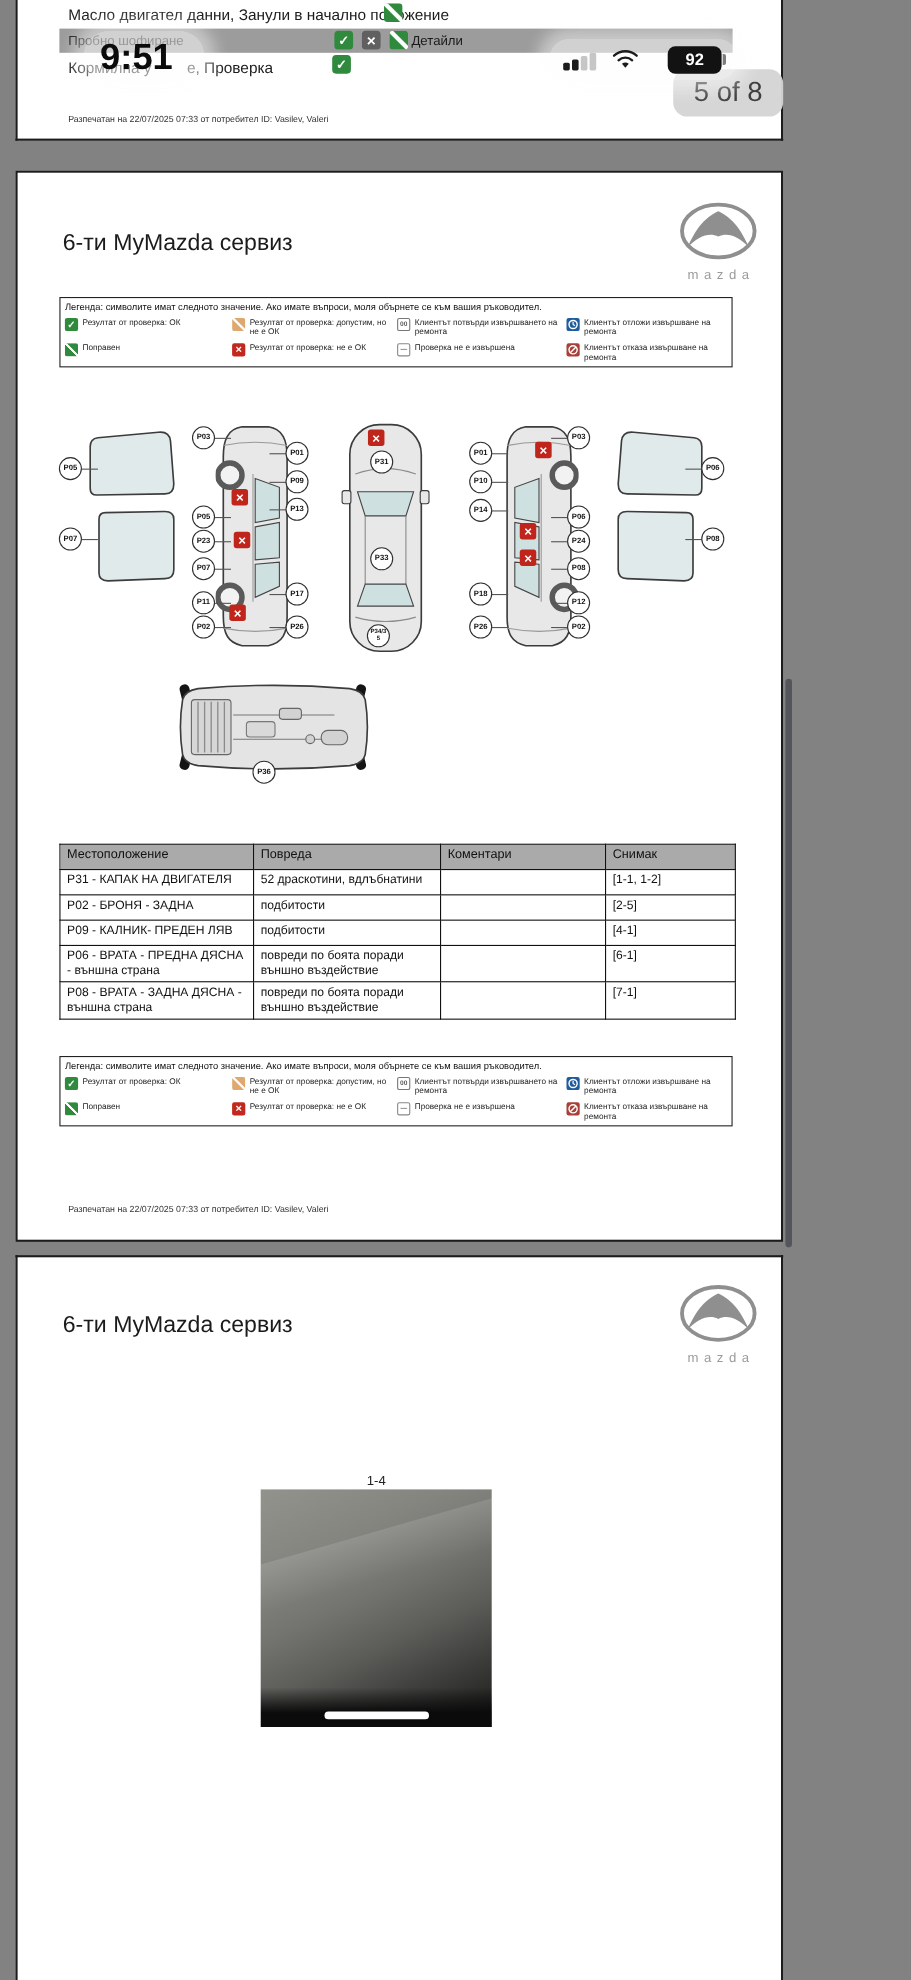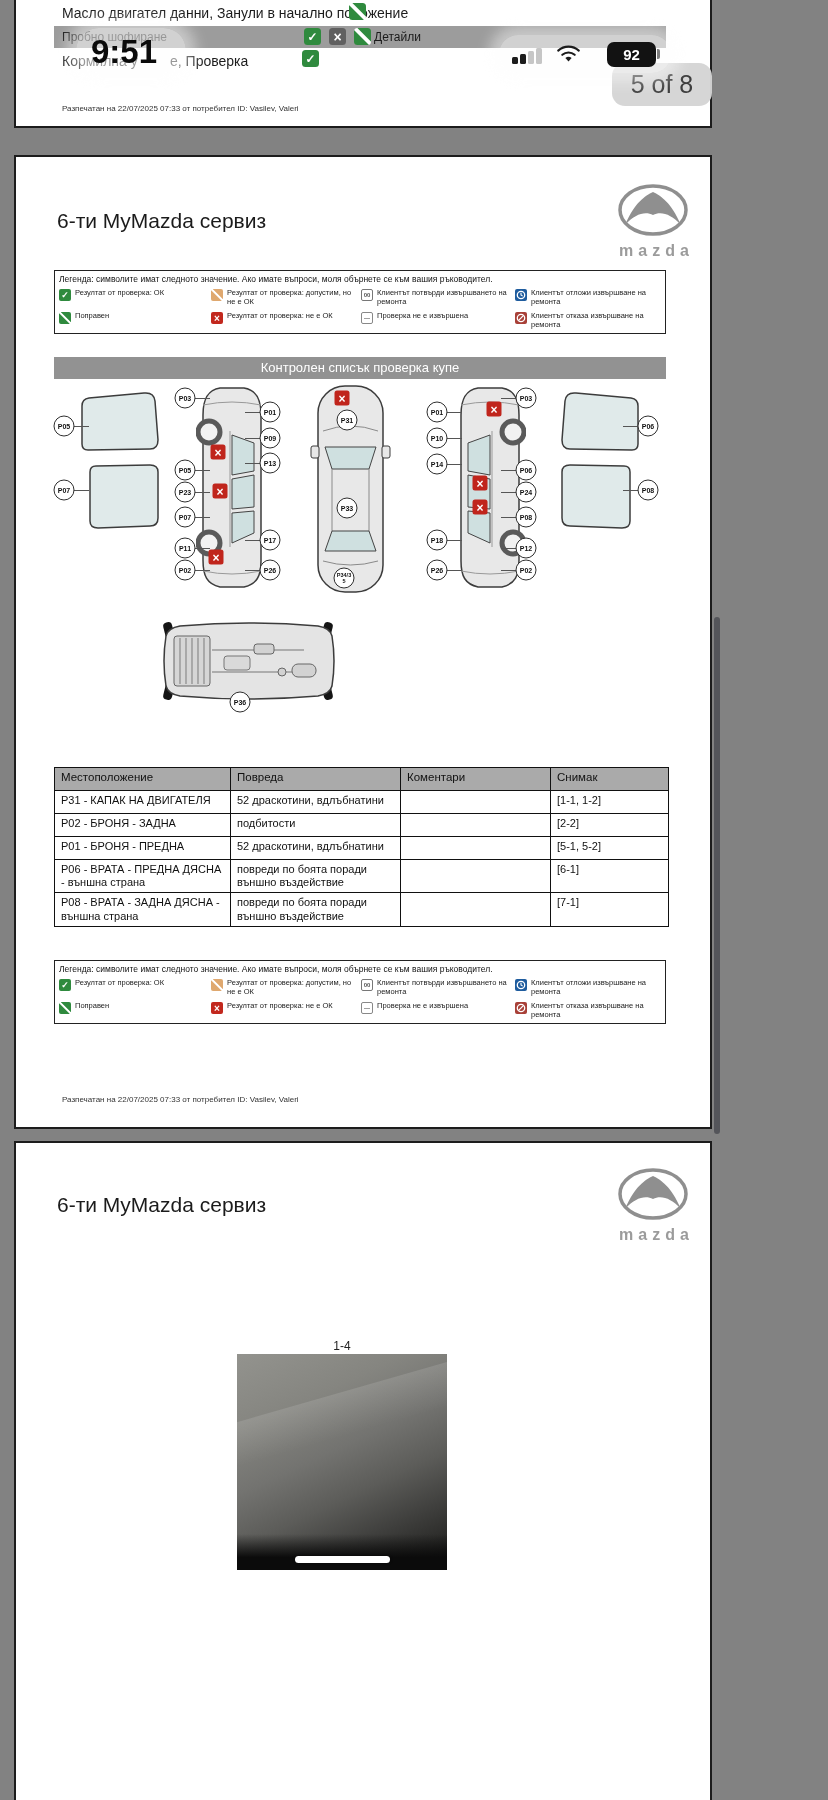--- a/index.html
+++ b/index.html
@@ -23,21 +23,21 @@
   .gr-details{position:absolute;left:320px;top:4px;font-size:12px}
   .ck{position:absolute;width:17px;height:17px;border-radius:3.5px}
   .ck::after{display:flex;align-items:center;justify-content:center;width:100%;height:100%;color:#fff;font-weight:700;content:""}
   .ck-check{background:#2f8a3e}.ck-check::after{content:"✓";font-size:12px}
   .ck-x{background:#606060}.ck-x::after{content:"×";font-size:14px}
   .ck-repair{background:#2f8a3e;background-image:linear-gradient(45deg,transparent 42%,#fff 46%,#fff 58%,transparent 62%)}
   .pfooter{position:absolute;left:46px;font-size:8px;color:#333}
 
   
   .mazda-logo{position:absolute;left:598px;top:26px;width:78px;text-align:center}
-  .mazda-word{font-size:16px;font-weight:700;letter-spacing:5px;padding-left:5px;color:#9b9b9b;margin-top:1px}
+  .mazda-word{font-size:12px;font-weight:400;letter-spacing:5px;padding-left:5px;color:#9b9b9b;margin-top:1px}
   .ptitle{position:absolute;left:41px;top:52px;margin:0;font-size:21px;font-weight:400;color:#1b1b1b}
   .page4 .ptitle{top:50px}
   .page4 .mazda-logo{top:24px}
 
   
   .legend{position:absolute;left:38px;width:612px;height:64px;border:1px solid #222;background:#fff;box-sizing:border-box}
   .lg-head{position:absolute;left:4px;top:3px;font-size:8.5px;font-weight:400;color:#111}
   .lg-items{position:absolute;left:0;top:0;right:0;bottom:0}
   .lg-item{position:absolute;display:flex;gap:4px;align-items:flex-start}
   .lg-txt{font-size:7.5px;line-height:1.18;color:#222}
@@ -168,21 +168,20 @@
               <svg viewBox="0 0 12 12" width="12" height="12">
                 <circle cx="6" cy="6" r="3.7" fill="none" stroke="#fff" stroke-width="1.3"></circle>
                 <line x1="3.4" y1="8.6" x2="8.6" y2="3.4" stroke="#fff" stroke-width="1.3"></line>
               </svg>
             </span>
             <span class="lg-txt">Клиентът отказа извършване на ремонта</span>
           </div>
         </div>
     </div>
 
-    <div class="secbar">Контролен списък проверка купе</div>
 
     <div class="diagram">
       <svg class="abs" style="left:20px;top:10px" width="88" height="142" viewBox="0 0 88 142">
         <path d="M8,16 Q8,9 15,8 L70,3 Q80,2 81,11 L84,50 Q84,59 76,59 L14,60 Q8,60 8,54 Z" fill="#e0eaea" stroke="#3c3c3c" stroke-width="1.5"></path>
         <path d="M16,82 Q16,76 22,76 L76,75 Q84,75 84,82 L84,128 Q84,136 76,136 L24,138 Q16,138 16,131 Z" fill="#e0eaea" stroke="#3c3c3c" stroke-width="1.5"></path>
       </svg>
 
       <svg class="abs" style="left:142px;top:5px" width="72" height="205" viewBox="0 0 72 205">
         <path d="M24,3 C11,5 7,15 7,30 L7,175 C7,191 11,199 24,202 L48,202 C61,199 65,191 65,176 L65,30 C65,15 61,5 48,3 Z" fill="#e8e8e8" stroke="#3c3c3c" stroke-width="1.5"></path>
         <path d="M7,20 Q36,14 65,20" fill="none" stroke="#999"></path>
@@ -330,27 +329,27 @@
           <tr>
             <td>P31 - КАПАК НА ДВИГАТЕЛЯ</td>
             <td>52 драскотини, вдлъбнатини</td>
             <td></td>
             <td>[1-1, 1-2]</td>
           </tr>
           <tr>
             <td>P02 - БРОНЯ - ЗАДНА</td>
             <td>подбитости</td>
             <td></td>
-            <td>[2-2]</td>
+            <td>[2-5]</td>
           </tr>
           <tr>
-            <td>P01 - БРОНЯ - ПРЕДНА</td>
-            <td>52 драскотини, вдлъбнатини</td>
+            <td>P09 - КАЛНИК- ПРЕДЕН ЛЯВ</td>
+            <td>подбитости</td>
             <td></td>
-            <td>[5-1, 5-2]</td>
+            <td>[4-1]</td>
           </tr>
           <tr>
             <td>P06 - ВРАТА - ПРЕДНА ДЯСНА - външна страна</td>
             <td>повреди по боята поради външно въздействие</td>
             <td></td>
             <td>[6-1]</td>
           </tr>
           <tr>
             <td>P08 - ВРАТА - ЗАДНА ДЯСНА - външна страна</td>
             <td>повреди по боята поради външно въздействие</td>

